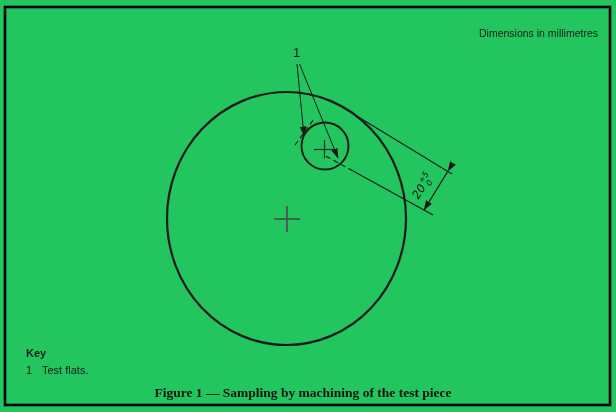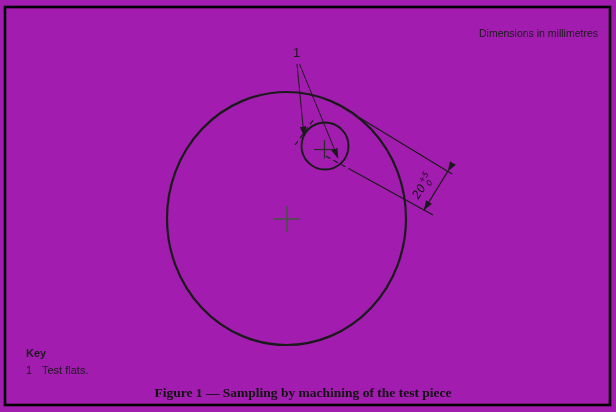--- a/index.html
+++ b/index.html
@@ -5,21 +5,21 @@
   html, body {
     margin: 0;
     padding: 0;
     background: #ffffff;
     font-family: "Liberation Sans", sans-serif;
   }
   .page {
     position: relative;
     width: 616px;
     height: 412px;
-    background: #a21caf;
+    background: #22c55e;
     overflow: hidden;
     text-decoration: underline;
   }
   .drawing {
     position: absolute;
     left: 0;
     top: 0;
   }
   
   .t-sans   { font-family: "Liberation Sans", sans-serif; fill: #1a1a1a; }

